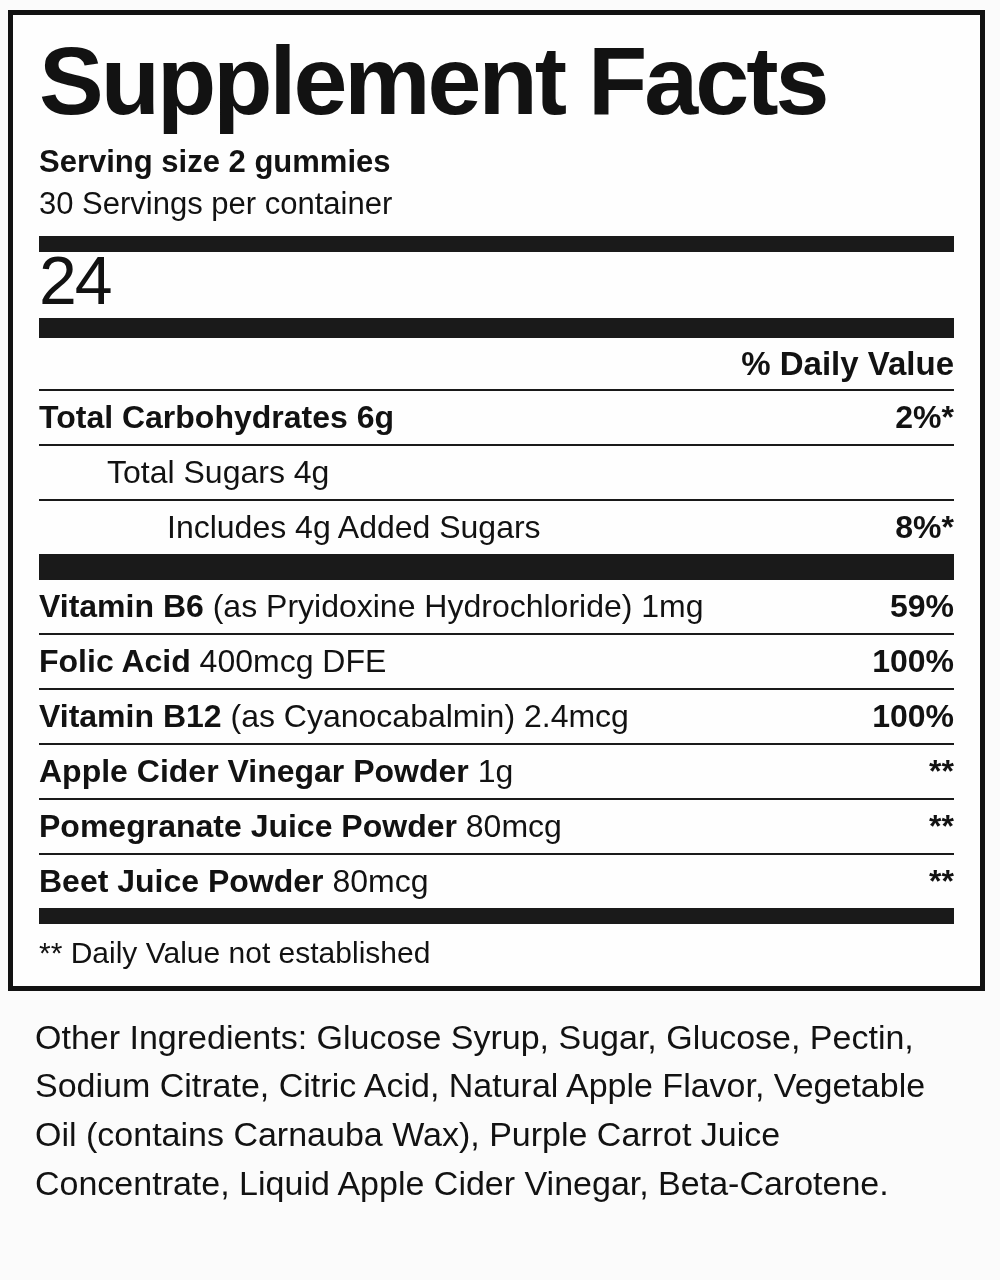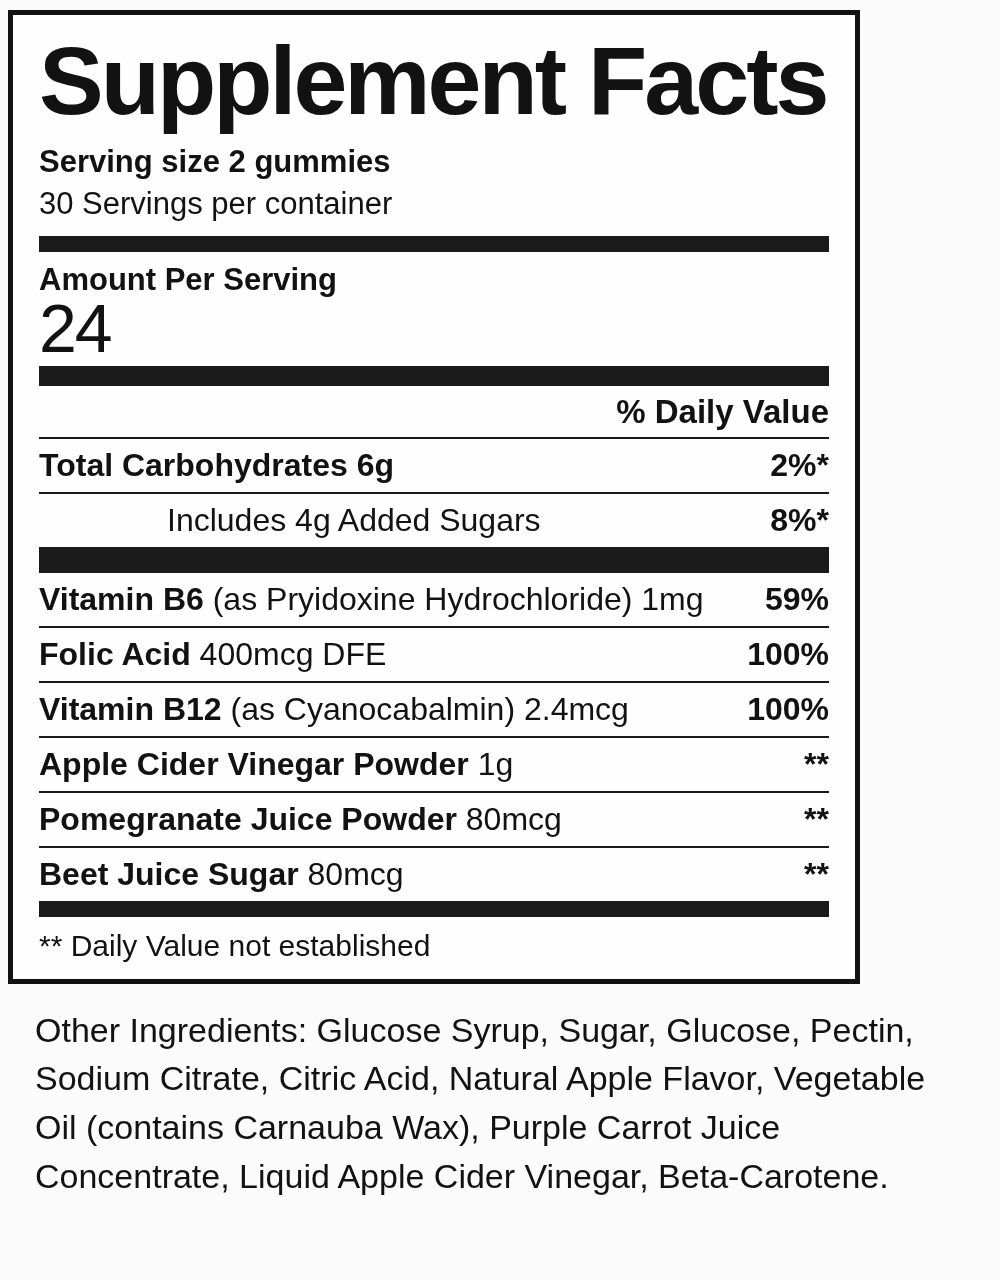--- a/index.html
+++ b/index.html
@@ -6,21 +6,21 @@
   html, body {
     margin: 0; padding: 0;
     width: 1000px;
     background: #fbfbfb;
     font-family: "Liberation Sans", sans-serif;
     color: #121212;
   }
   .page { width: 1000px; min-height: 1280px; background: #fbfbfb; }
 
   .panel {
-    width: 852px;
+    width: 977px;
     margin: 10px 0 0 8px;
     background: #fefefe;
     border: 5px solid #121212;
     padding: 14px 26px 12px 26px;
   }
 
   .title {
     font-size: 97px;
     font-weight: bold;
     letter-spacing: -3px;
@@ -81,35 +81,38 @@
 
   <div class="panel">
 
     <div class="title">Supplement Facts</div>
 
     <div class="serving-size">Serving size 2 gummies</div>
     <div class="servings-count">30 Servings per container</div>
 
     <div class="bar bar-1"></div>
 
-    <div class="aps">Amount Per Serving</div>
 
     <div class="cal-row">
       <span class="cal-value">24</span>
     </div>
 
     <div class="bar bar-2"></div>
 
     <div class="dv-header">% Daily Value</div>
 
     <div class="row">
       <span class="name"><b>Total Carbohydrates 6g</b><span></span></span>
       <span class="dv">2%*</span>
     </div>
 
+    <div class="row indent-1">
+      <span class="name"><b></b><span>Total Sugars 4g</span></span>
+      <span class="dv"></span>
+    </div>
 
     <div class="row indent-2">
       <span class="name"><b></b><span>Includes 4g Added Sugars</span></span>
       <span class="dv">8%*</span>
     </div>
 
     <div class="bar bar-3"></div>
 
     <div class="row no-top">
       <span class="name"><b>Vitamin B6</b><span> (as Pryidoxine Hydrochloride) 1mg</span></span>
@@ -131,21 +134,21 @@
       <span class="name"><b>Apple Cider Vinegar Powder</b><span> 1g</span></span>
       <span class="dv">**</span>
     </div>
 
     <div class="row">
       <span class="name"><b>Pomegranate Juice Powder</b><span> 80mcg</span></span>
       <span class="dv">**</span>
     </div>
 
     <div class="row">
-      <span class="name"><b>Beet Juice Sugar</b><span> 80mcg</span></span>
+      <span class="name"><b>Beet Juice Powder</b><span> 80mcg</span></span>
       <span class="dv">**</span>
     </div>
 
     <div class="bar bar-4"></div>
 
     <div class="footnote">** Daily Value not established</div>
 
   </div>
 
   <p class="other-ingredients">Other Ingredients: Glucose Syrup, Sugar, Glucose, Pectin, Sodium Citrate, Citric Acid, Natural Apple Flavor, Vegetable Oil (contains Carnauba Wax), Purple Carrot Juice Concentrate, Liquid Apple Cider Vinegar, Beta-Carotene.</p>

